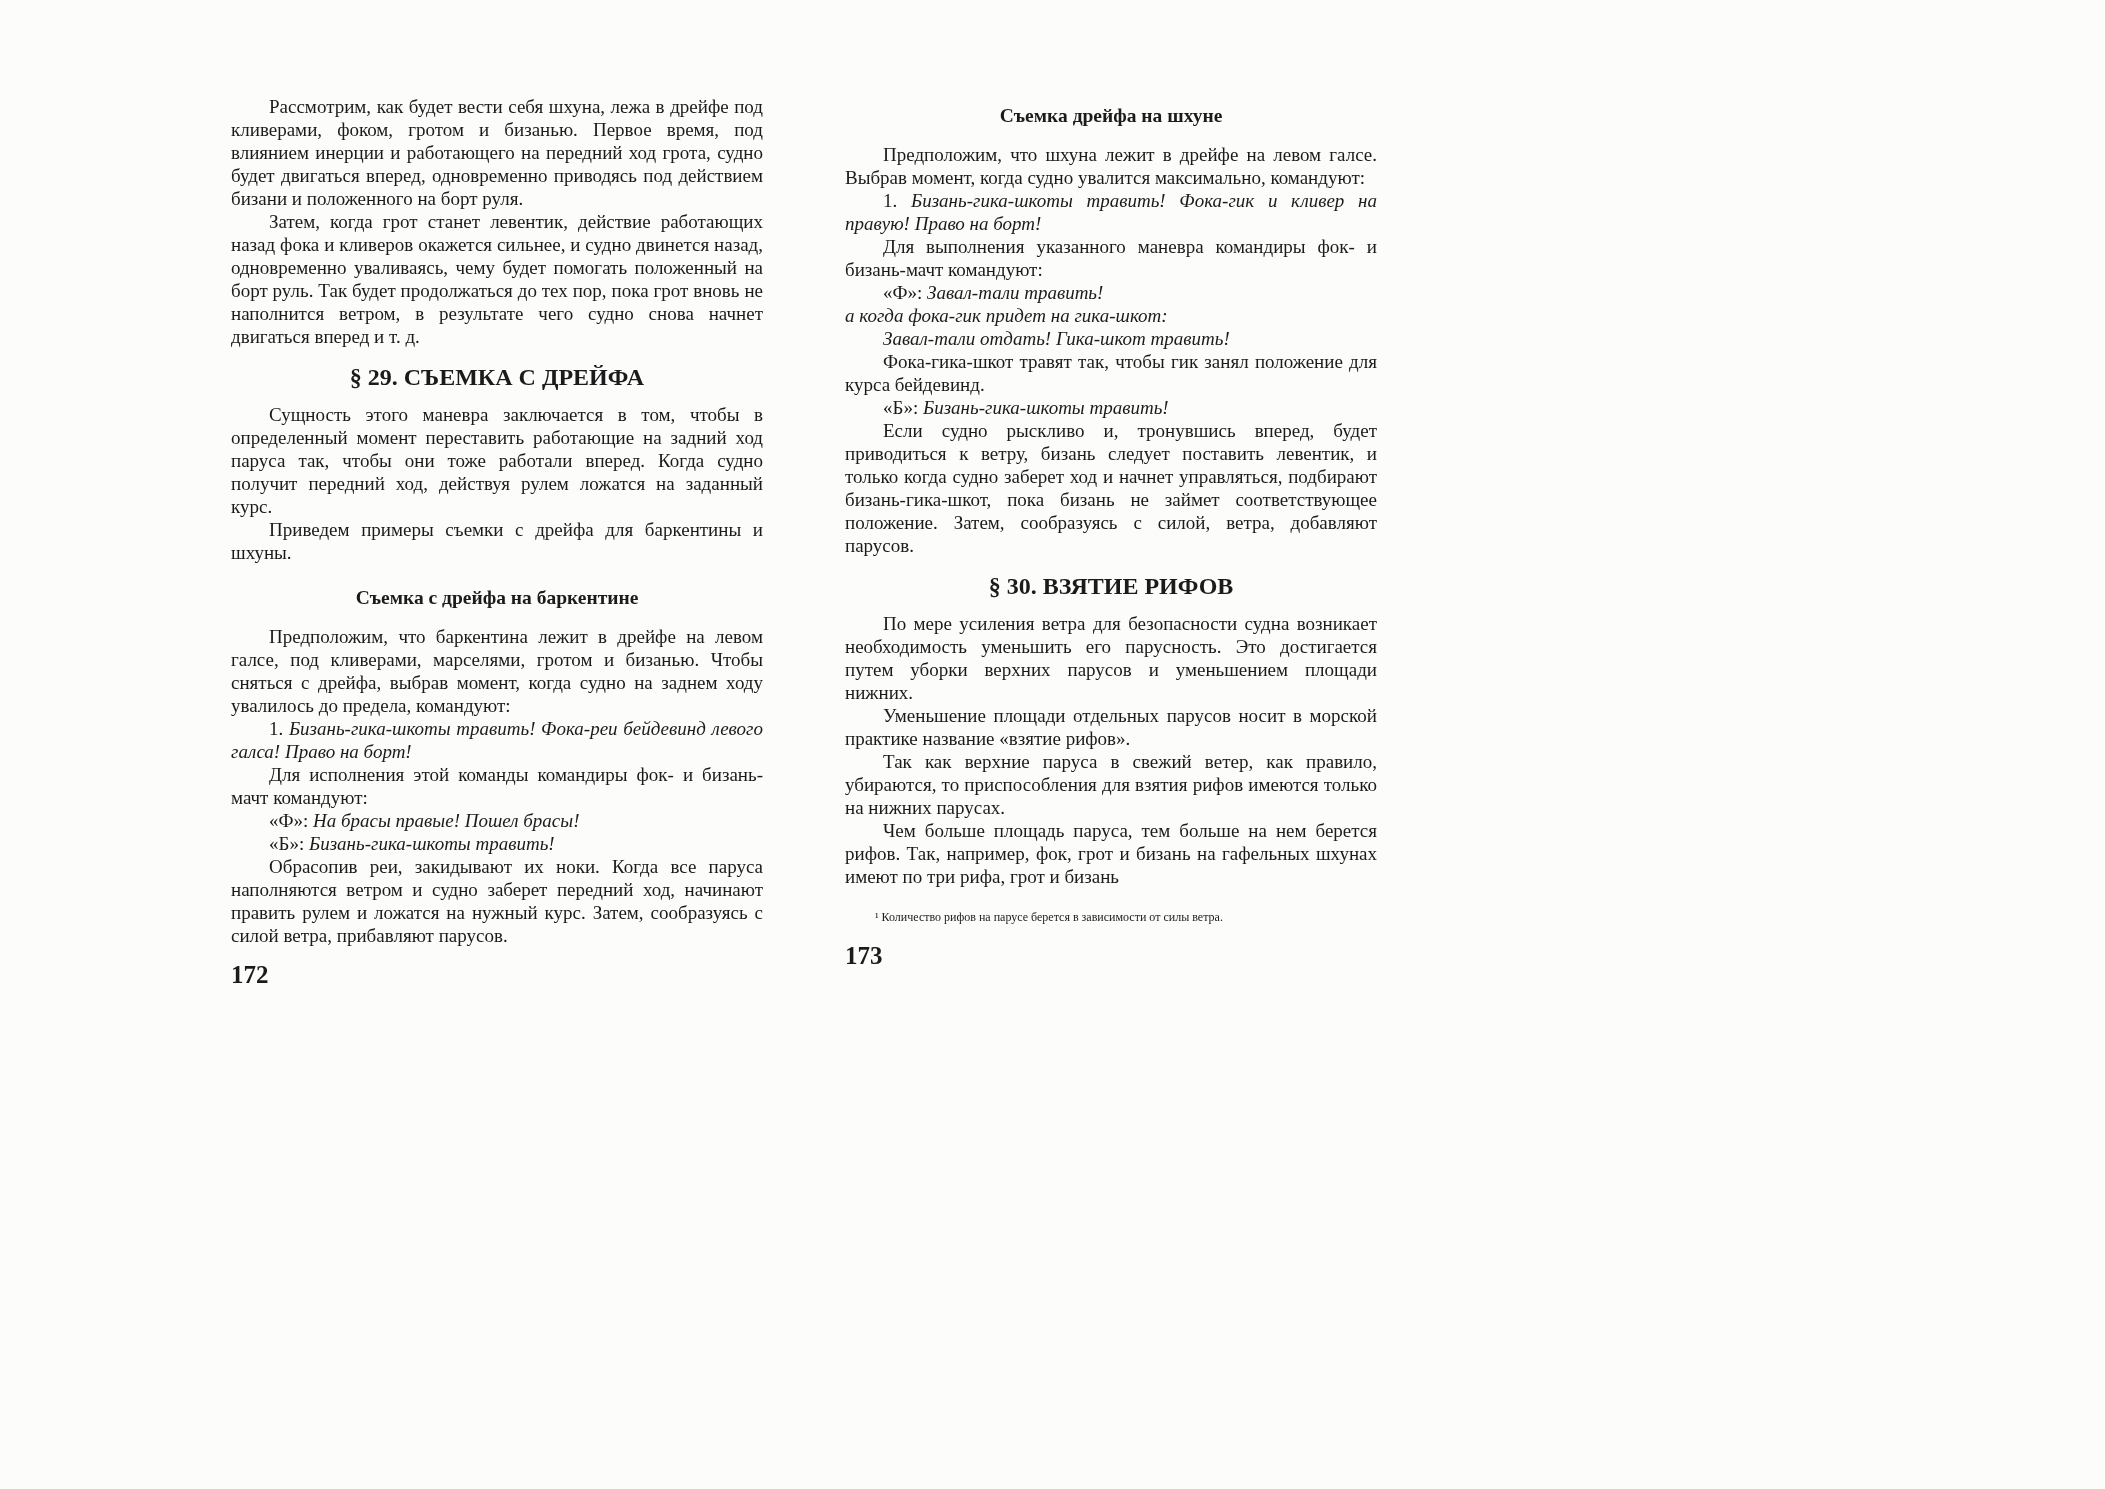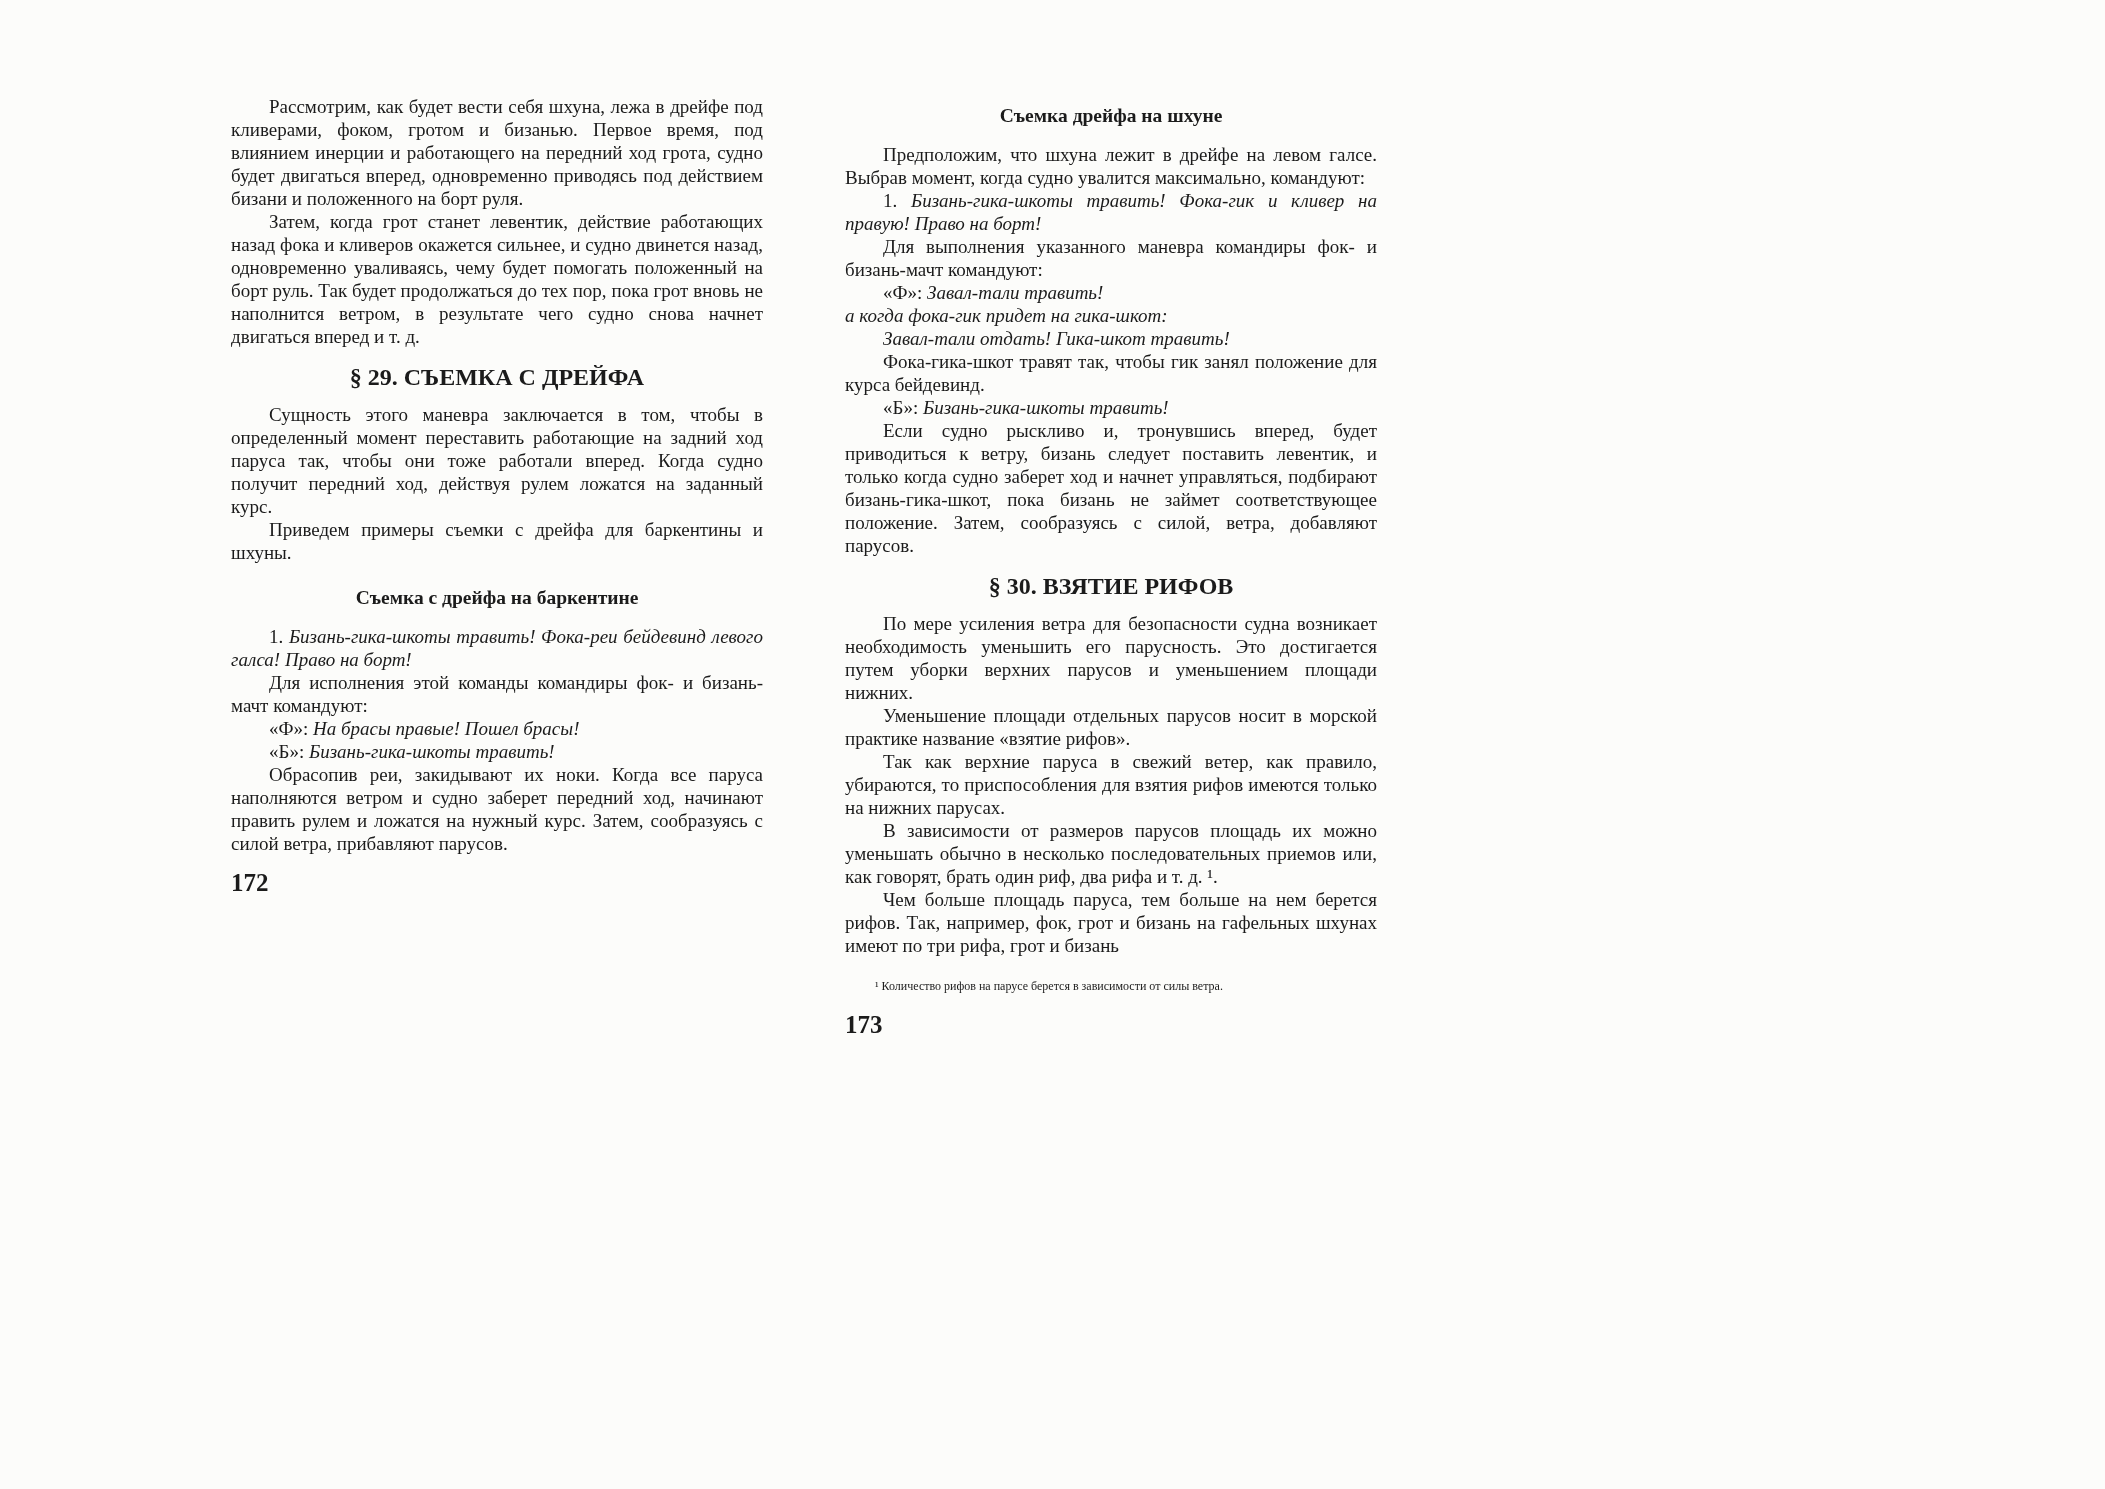--- a/index.html
+++ b/index.html
@@ -60,20 +60,21 @@
 </head>
 <body>
 
 <div class="page" id="pageL">
   <p class="p">Рассмотрим, как будет вести себя шхуна, лежа в дрейфе под кливерами, фоком, гротом и бизанью. Первое время, под влиянием инерции и работающего на передний ход грота, судно будет двигаться вперед, одновременно приводясь под действием бизани и положенного на борт руля.</p>
   <p class="p">Затем, когда грот станет левентик, действие работающих назад фока и кливеров окажется сильнее, и судно двинется назад, одновременно уваливаясь, чему будет помогать положенный на борт руль. Так будет продолжаться до тех пор, пока грот вновь не наполнится ветром, в результате чего судно снова начнет двигаться вперед и т. д.</p>
   <p class="h1">§ 29. СЪЕМКА С ДРЕЙФА</p>
   <p class="p">Сущность этого маневра заключается в том, чтобы в определенный момент переставить работающие на задний ход паруса так, чтобы они тоже работали вперед. Когда судно получит передний ход, действуя рулем ложатся на заданный курс.</p>
   <p class="p">Приведем примеры съемки с дрейфа для баркентины и шхуны.</p>
   <p class="h2">Съемка с дрейфа на баркентине</p>
+  <p class="p">Предположим, что баркентина лежит в дрейфе на левом галсе, под кливерами, марселями, гротом и бизанью. Чтобы сняться с дрейфа, выбрав момент, когда судно на заднем ходу увалилось до предела, командуют:</p>
   <p class="p"><span>1.</span> <span class="it">Бизань-гика-шкоты травить! Фока-реи бейдевинд левого галса! Право на борт!</span></p>
   <p class="p">Для исполнения этой команды командиры фок- и бизань-мачт  командуют:</p>
   <p class="p"><span>«Ф»:</span> <span class="it">На брасы правые! Пошел брасы!</span></p>
   <p class="p"><span>«Б»:</span> <span class="it">Бизань-гика-шкоты травить!</span></p>
   <p class="p">Обрасопив реи, закидывают их ноки. Когда все паруса наполняются ветром и судно заберет передний ход, начинают править рулем и ложатся на нужный курс. Затем, сообразуясь с силой ветра, прибавляют парусов.</p>
   <p class="p pagenum">172</p>
 </div>
 
 <div class="page" id="pageR">
   <p class="h2">Съемка дрейфа на шхуне</p>
@@ -83,17 +84,16 @@
   <p class="p"><span>«Ф»:</span> <span class="it">Завал-тали травить!</span></p>
   <p class="p noindent">а когда фока-гик придет на гика-шкот:</p>
   <p class="p it">Завал-тали отдать! Гика-шкот травить!</p>
   <p class="p">Фока-гика-шкот травят так, чтобы гик занял положение для курса бейдевинд.</p>
   <p class="p"><span>«Б»:</span> <span class="it">Бизань-гика-шкоты травить!</span></p>
   <p class="p">Если судно рыскливо и, тронувшись вперед, будет приводиться к ветру, бизань следует поставить левентик, и только когда судно заберет ход и начнет управляться, подбирают бизань-гика-шкот, пока бизань не займет соответствующее положение. Затем, сообразуясь с силой, ветра, добавляют парусов.</p>
   <p class="h1">§ 30. ВЗЯТИЕ РИФОВ</p>
   <p class="p">По мере усиления ветра для безопасности судна возникает необходимость уменьшить его парусность. Это достигается путем уборки верхних парусов и уменьшением площади нижних.</p>
   <p class="p">Уменьшение площади отдельных парусов носит в морской практике название «взятие рифов».</p>
   <p class="p">Так как верхние паруса в свежий ветер, как правило, убираются, то приспособления для взятия рифов имеются только на нижних парусах.</p>
-  <p class="p">В зависимости от размеров парусов площадь их можно уменьшать обычно в несколько последовательных приемов или, как говорят, брать один риф, два рифа и т. д. ¹.</p>
   <p class="p">Чем больше площадь паруса, тем больше на нем берется рифов. Так, например, фок, грот и бизань на гафельных шхунах имеют по три рифа, грот и бизань</p>
   <p class="footnote">¹ Количество рифов на парусе берется в зависимости от силы ветра.</p>
   <p class="p pagenum right">173</p>
 </div>
 
 </body></html>

